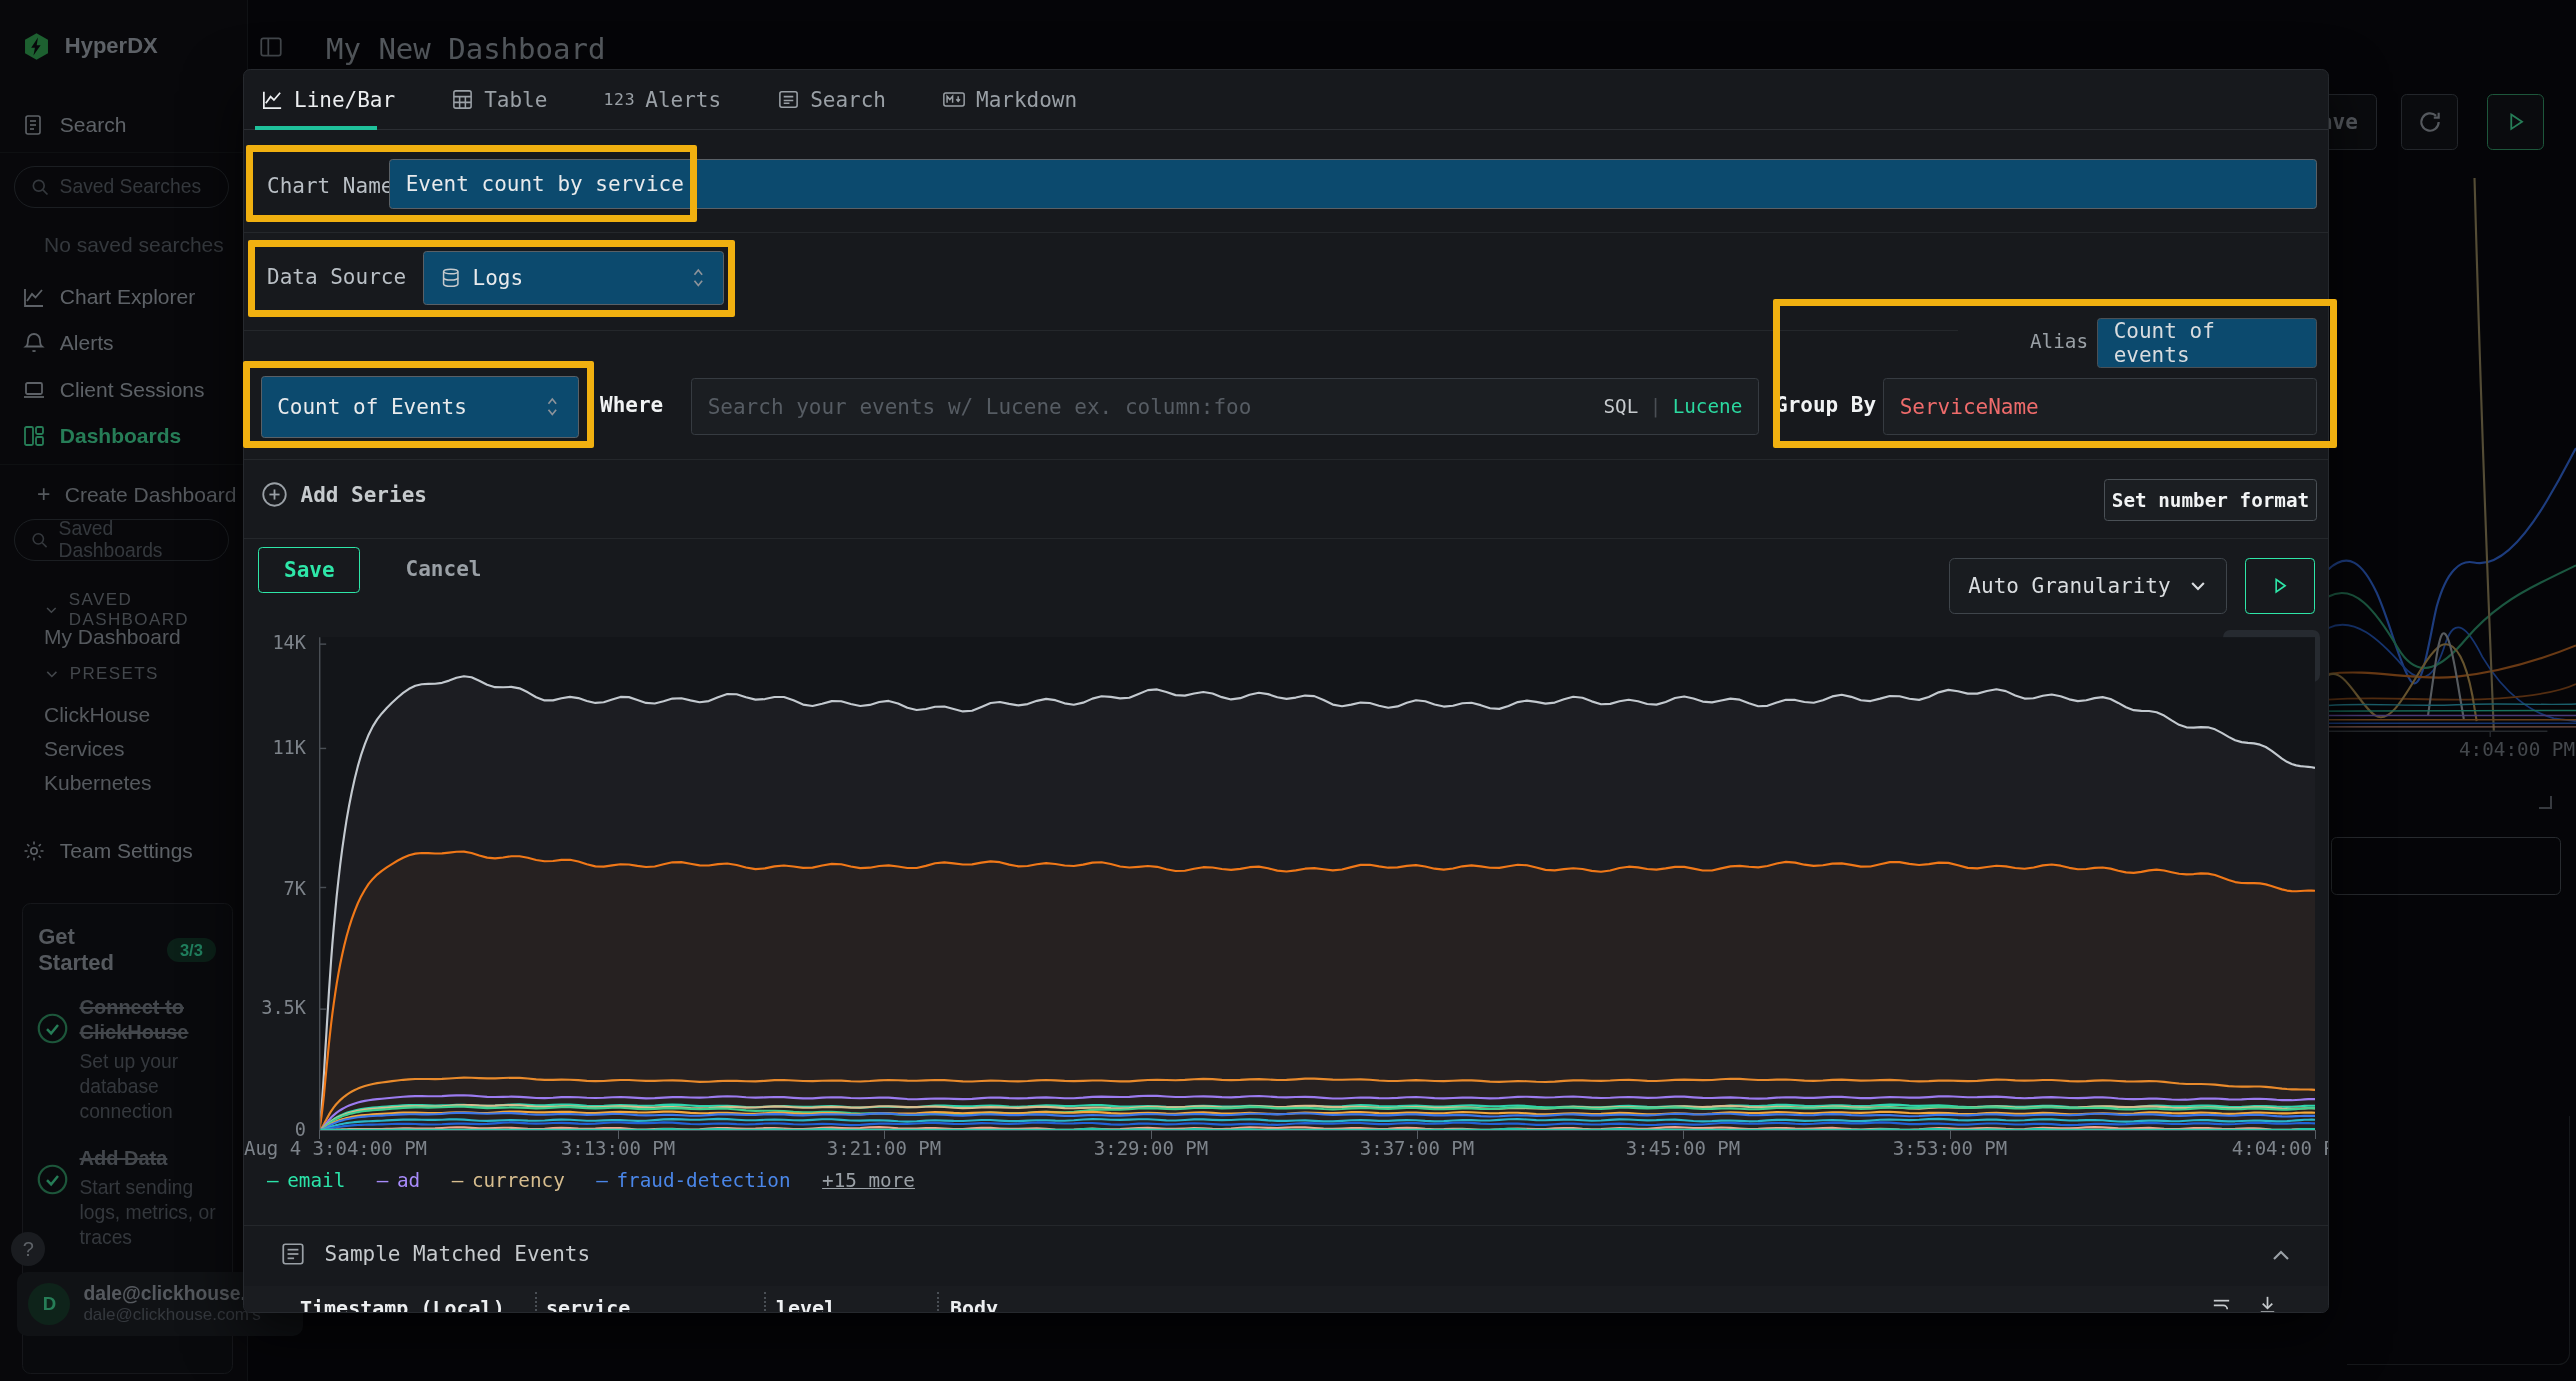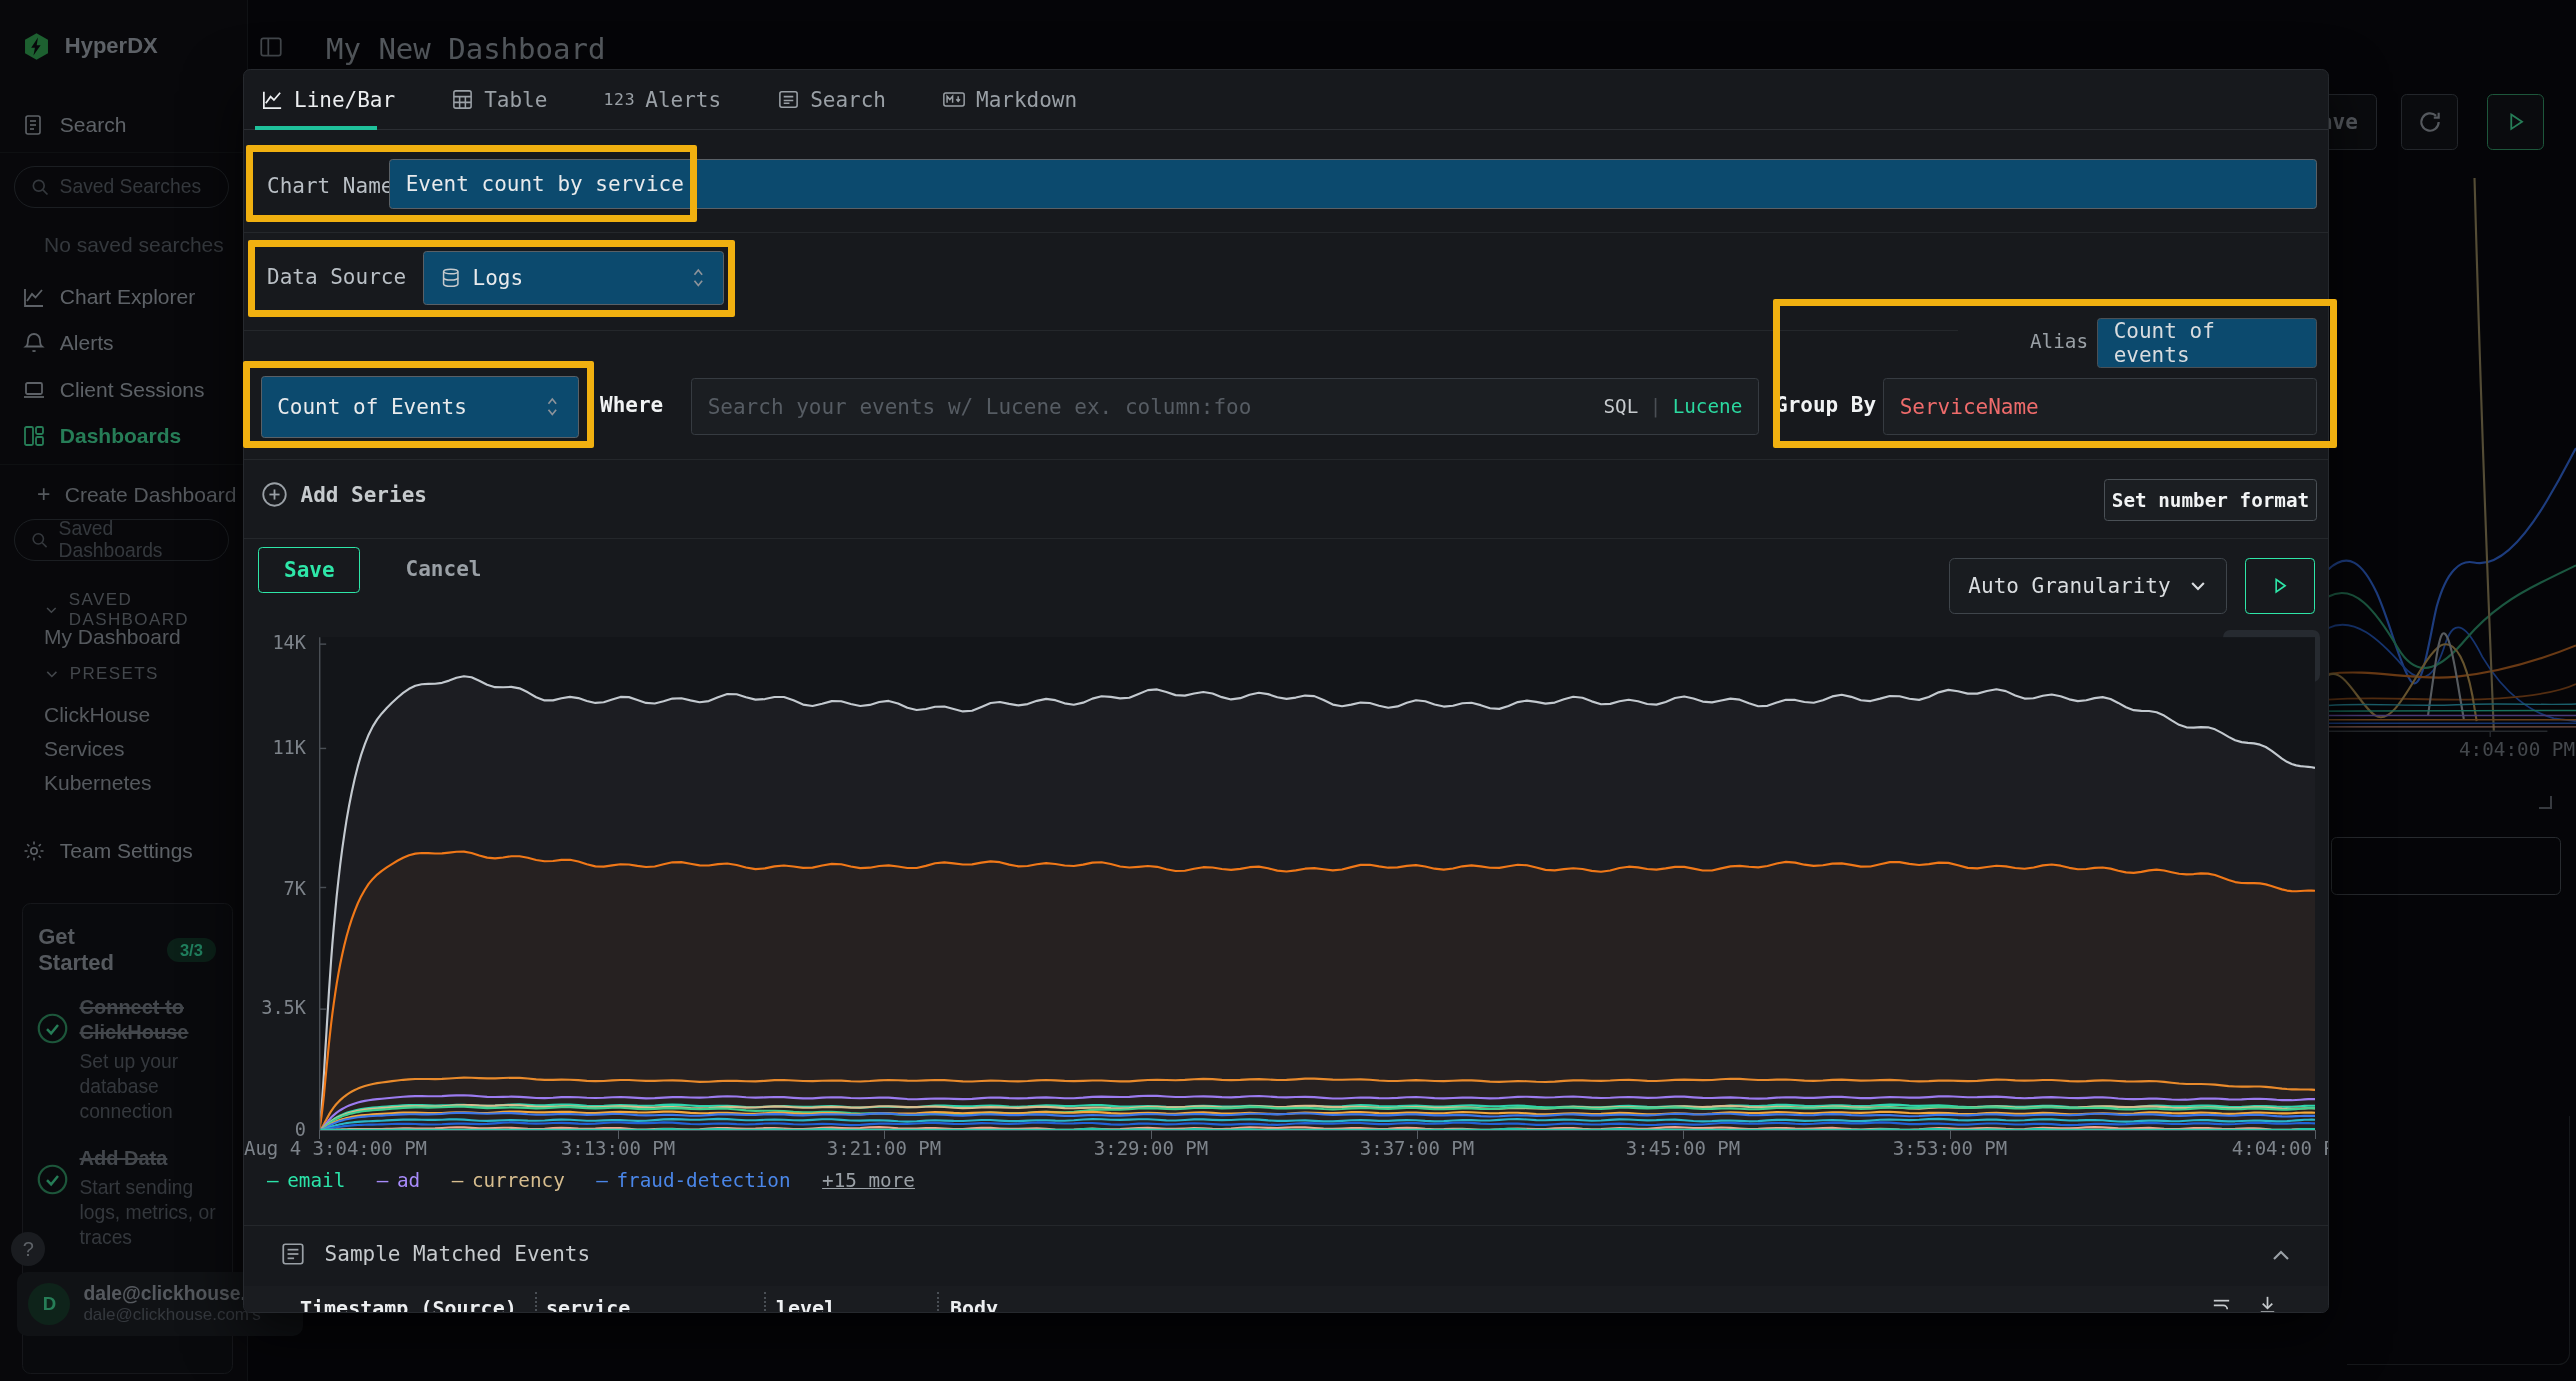--- a/index.html
+++ b/index.html
@@ -475,21 +475,21 @@
           <line x1="7" y1="16" x2="13" y2="16"></line>
       </svg>
       <span>Sample Matched Events</span>
     </div>
     <div id="sample-collapse" class="abs">
       <svg width="24" height="24" viewBox="0 0 24 24" fill="none" stroke="currentColor" stroke-width="2.2">
           <polyline points="5,15 12,8 19,15"></polyline>
         </svg>
     </div>
     <div id="table-hdr" class="abs">
-      <span class="th" style="left:56px;">Timestamp (Source)</span>
+      <span class="th" style="left:56px;">Timestamp (Local)</span>
       <span class="th-sep" style="left:291px;"></span>
       <span class="th" style="left:302px;">service</span>
       <span class="th-sep" style="left:520px;"></span>
       <span class="th" style="left:532px;">level</span>
       <span class="th-sep" style="left:693px;"></span>
       <span class="th" style="left:706px;">Body</span>
       <span class="th" style="left:1966px;top:7.2px;">
         <svg width="23" height="23" viewBox="0 0 24 24" fill="none" stroke="#c6cacd" stroke-width="1.8">
             <line x1="4" y1="8" x2="20" y2="8"></line>
             <path d="M4 13h10a4 4 0 0 1 4 4"></path>

